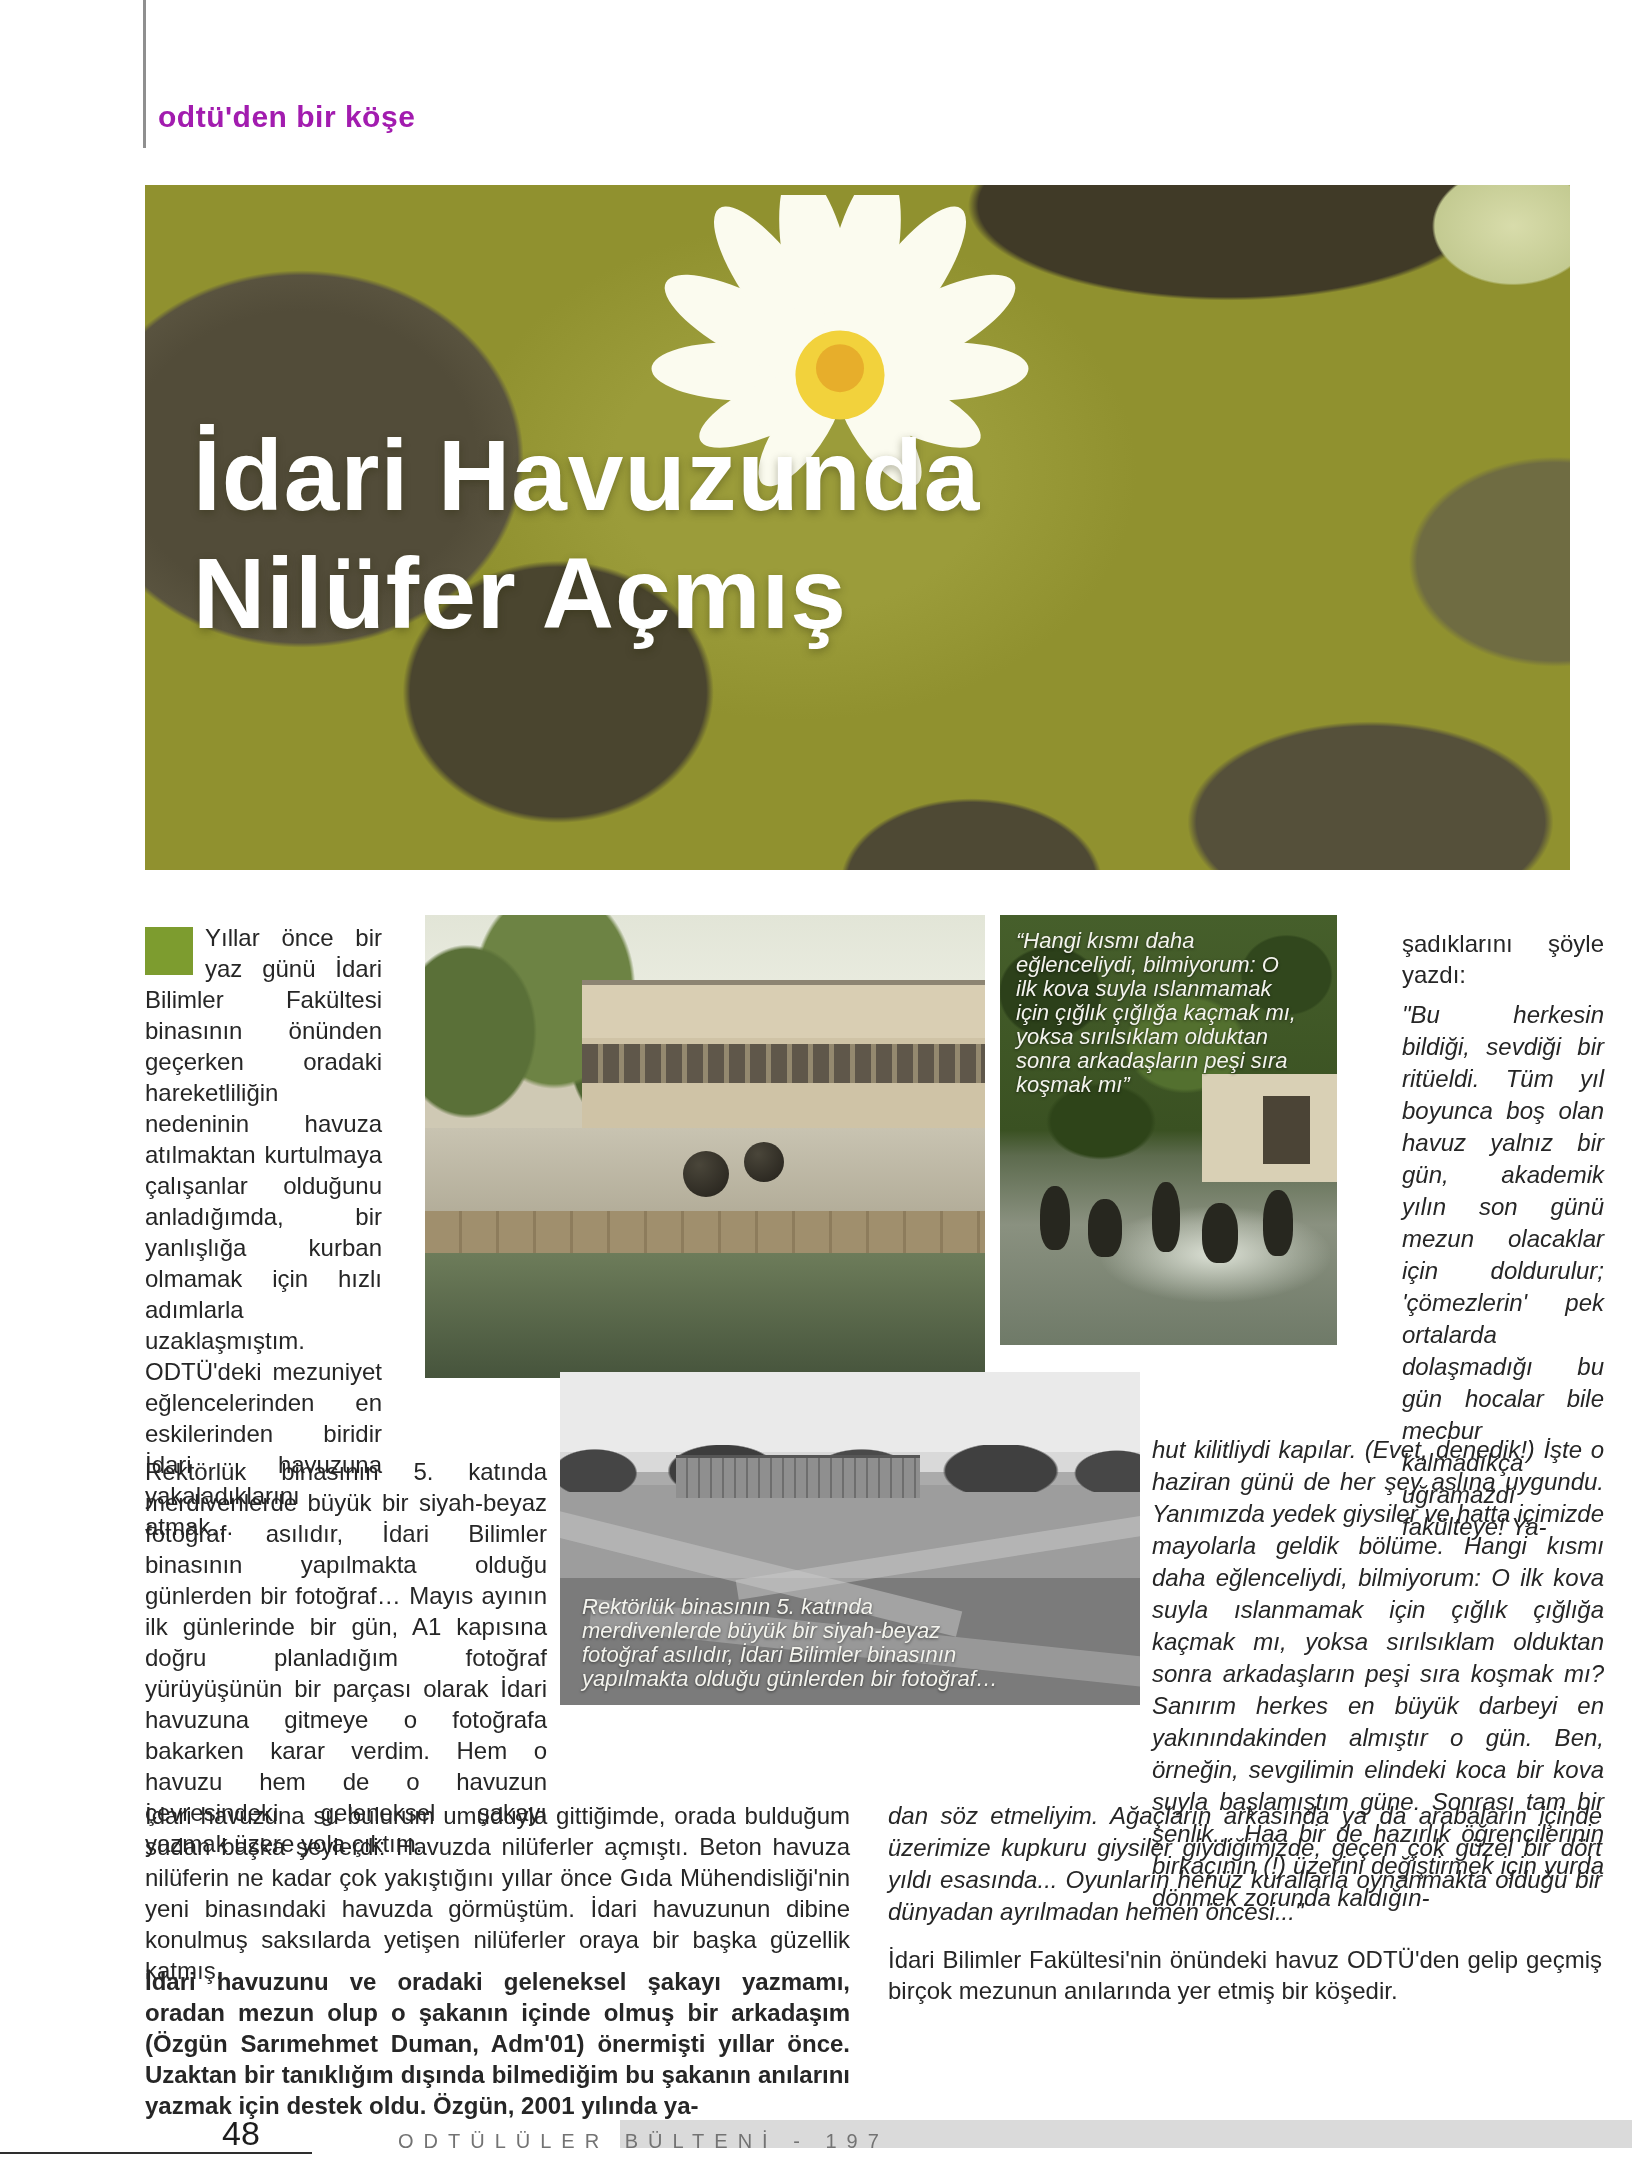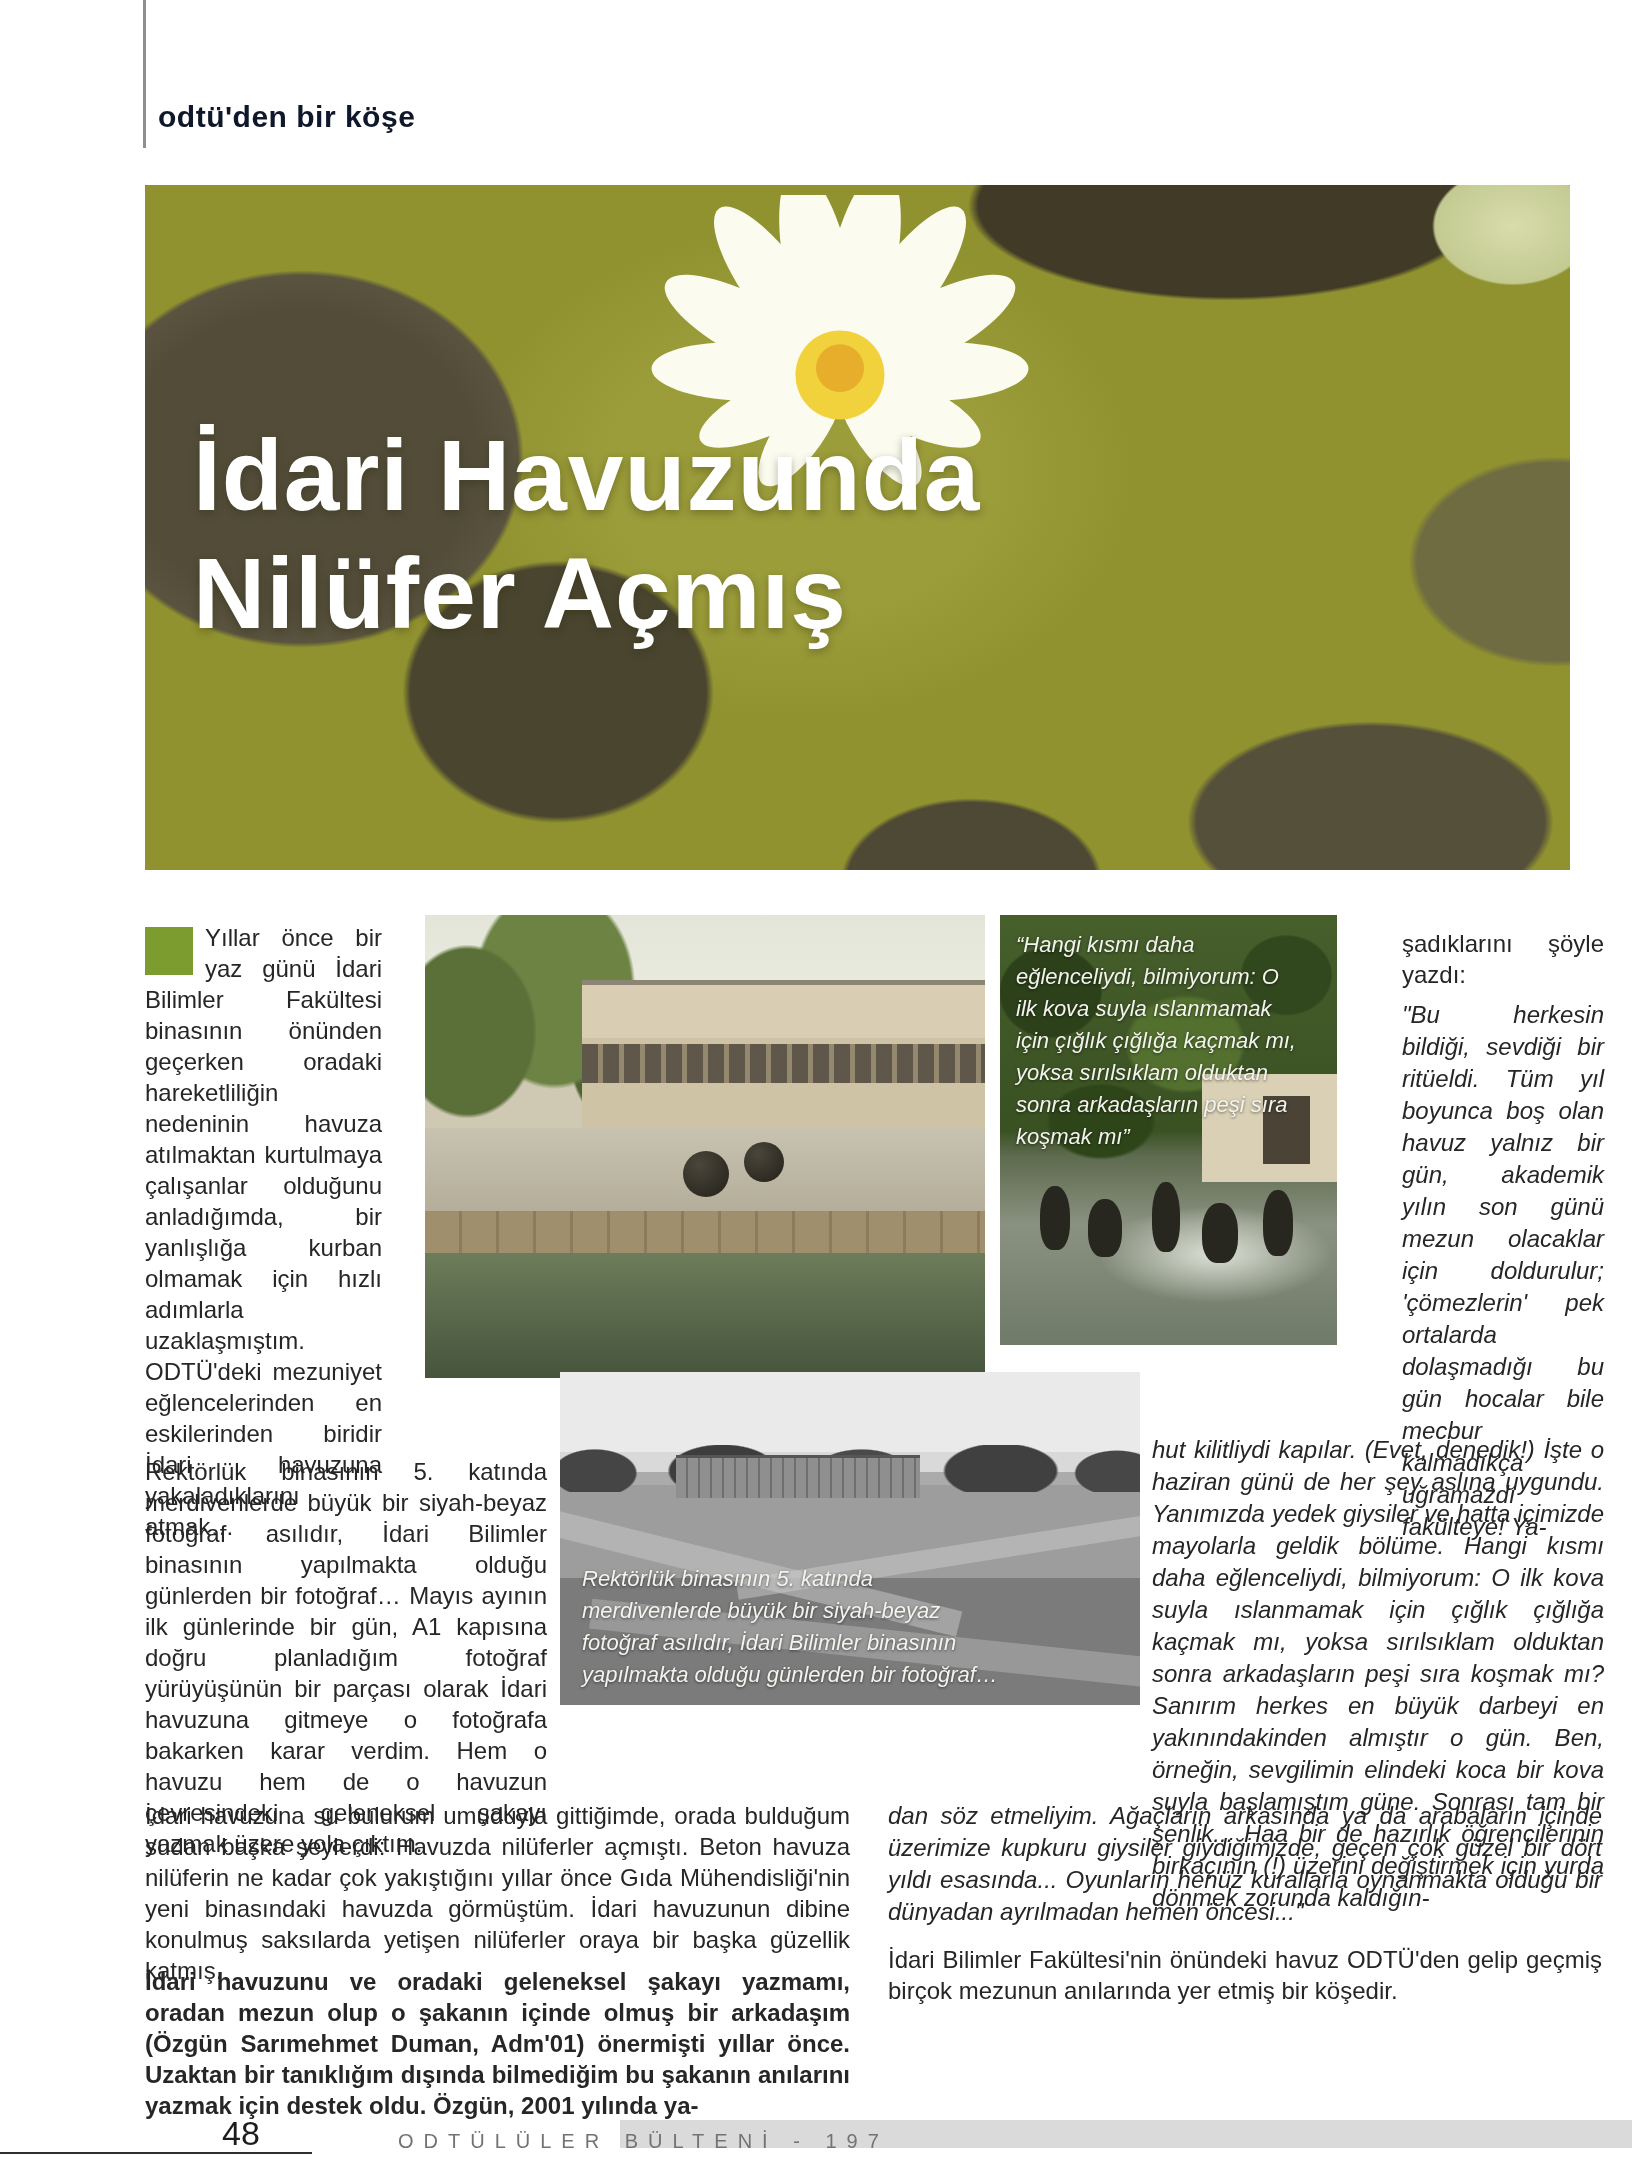--- a/index.html
+++ b/index.html
@@ -4,21 +4,21 @@
 <style>
   html,body{margin:0;padding:0;background:#ffffff;}
   #page{
     position:relative;width:1632px;height:2160px;background:#ffffff;
     font-family:"Liberation Sans", sans-serif;color:#262626;overflow:hidden;
   }
   .abs{position:absolute;}
 
   
   .header-rule{left:143px;top:0;width:3px;height:148px;background:#8f8f8f;}
-  .section-label{left:158px;top:100px;font-size:30px;font-weight:bold;color:#0f172a;letter-spacing:.5px;}
+  .section-label{left:158px;top:100px;font-size:30px;font-weight:bold;color:#a21caf;letter-spacing:.5px;}
 
   
   .hero{
     left:145px;top:185px;width:1425px;height:685px;overflow:hidden;
     background-color:#90912f;
     background-image:
       radial-gradient(ellipse 150px 110px at 96% 6%, #d8dcab 0%, #c3ca91 52%, rgba(0,0,0,0) 54%),
       radial-gradient(ellipse 260px 95px at 76% 3%, #403a27 96%, rgba(0,0,0,0) 100%),
       radial-gradient(ellipse 300px 255px at 11% 40%, #524c39 58%, #59533f 72%, rgba(0,0,0,0) 74%),
       radial-gradient(ellipse 255px 215px at 29% 74%, #4a452f 58%, rgba(0,0,0,0) 61%),
@@ -46,21 +46,21 @@
   .col-c{left:1152px;top:1434px;width:452px;}
   .col-d{left:888px;top:1800px;width:714px;}
   .col-d-close{left:888px;top:1944px;width:714px;}
   .signature{left:888px;top:2010px;width:714px;text-align:right;}
   .sig-name{font-weight:bold;font-size:29px;color:#0d0d0d;}
   .sig-class{font-style:italic;font-size:24px;color:#1d1d1d;margin-left:8px;}
 
   
   .photo{overflow:hidden;}
   .photo-caption{
-    position:absolute;font-style:italic;color:#f4f4ee;font-size:22px;line-height:32px;
+    position:absolute;font-style:italic;color:#f4f4ee;font-size:22px;line-height:24px;
     text-shadow:0 1px 3px rgba(0,0,0,.55);
   }
 
   
   .pool{left:425px;top:915px;width:560px;height:463px;background:#cfc9b4;}
   .pp-sky{position:absolute;left:0;top:0;width:100%;height:34%;background:linear-gradient(180deg,#e2e5d7,#f1f2e8);}
   .pp-trees{position:absolute;left:0;top:0;width:42%;height:56%;
     background-image:
       radial-gradient(ellipse 120px 150px at 18% 45%, #5a7038 55%, rgba(0,0,0,0) 58%),
       radial-gradient(ellipse 140px 175px at 55% 28%, #6d8344 55%, rgba(0,0,0,0) 58%),

